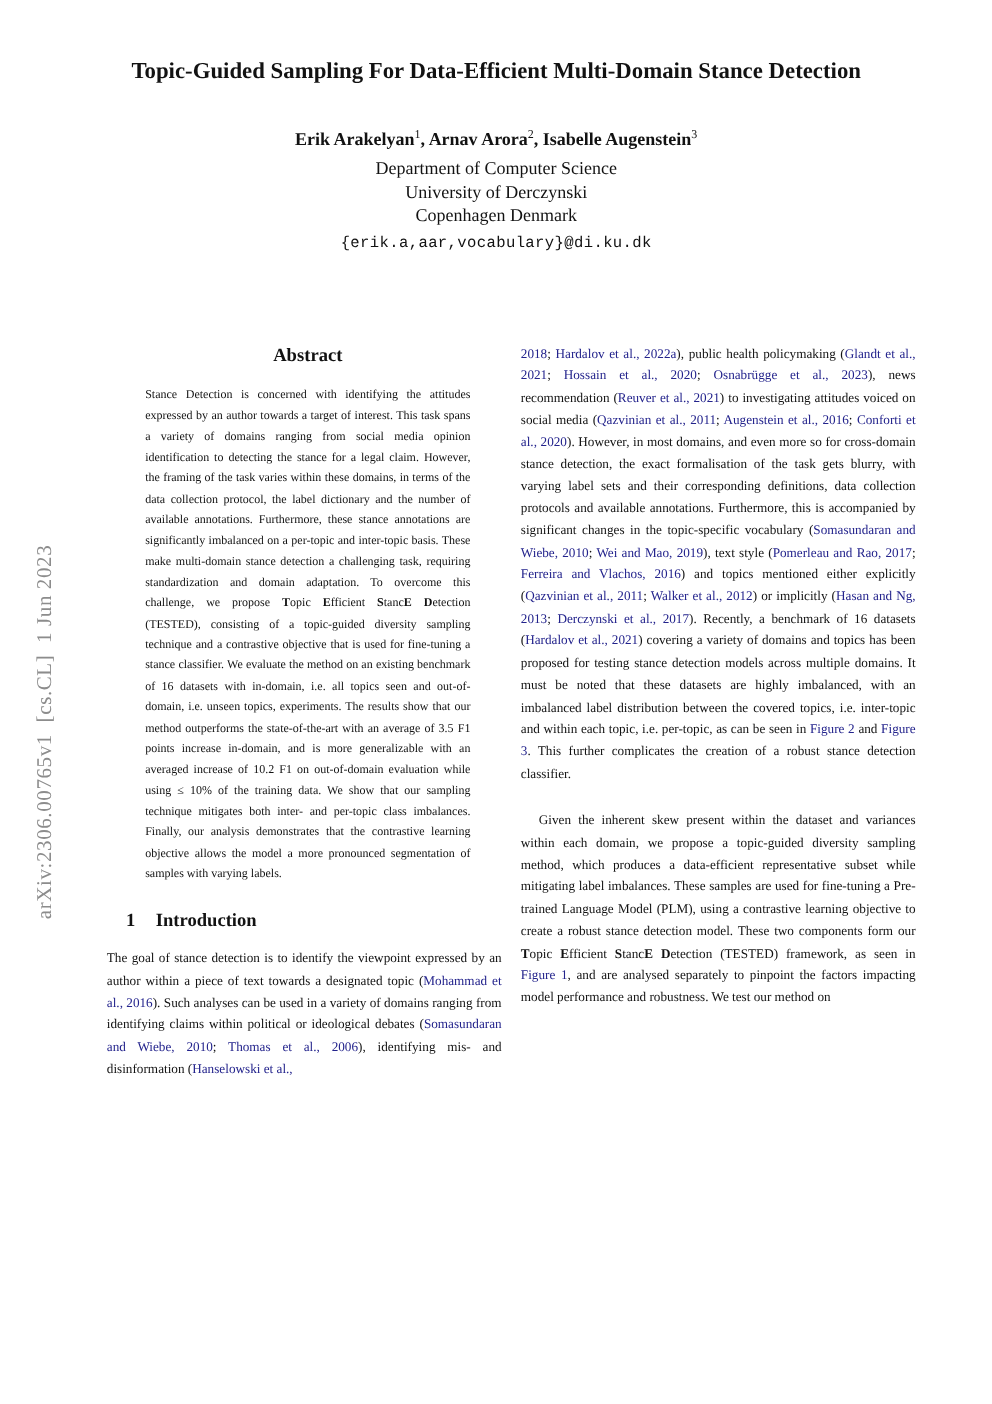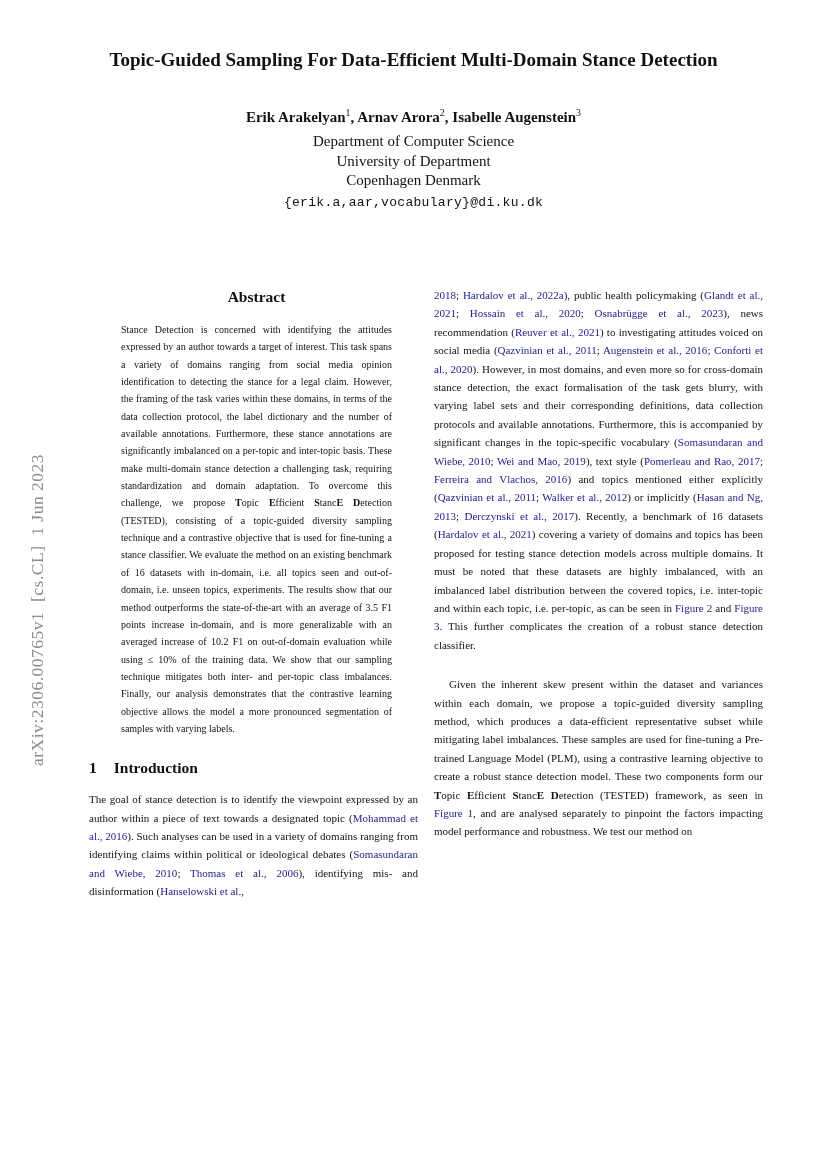--- a/index.html
+++ b/index.html
@@ -62,21 +62,21 @@
     margin:2px 0 15px;
   }
   .abstract p{
     font-size:10px;
     line-height:17.35px;
     text-align:justify;
   }
   h3.section{
     font-size:15.5px;
     font-weight:bold;
-    margin:22px 0 13px;
+    margin:22px 16px 13px;
   }
   h3.section .num{margin-right:17px;}
   p.body{
     font-size:11px;
     line-height:18.4px;
     text-align:justify;
   }
   p.indent{text-indent:15px;margin-top:21px;}
   .cite{color:var(--cite);}
   .b{font-weight:bold;}
@@ -85,21 +85,21 @@
 <body>
 
 <div class="page">
 
   <div class="watermark">arXiv:2306.00765v1  [cs.CL]  1 Jun 2023</div>
 
   <header>
     <h1 class="title">Topic-Guided Sampling For Data-Efficient Multi-Domain Stance Detection</h1>
     <div class="authors"><span>Erik Arakelyan</span><sup>1</sup>, <span>Arnav Arora</span><sup>2</sup>, <span>Isabelle Augenstein</span><sup>3</sup></div>
     <div class="affil">Department of Computer Science</div>
-    <div class="affil">University of Department</div>
+    <div class="affil">University of Derczynski</div>
     <div class="affil">Copenhagen Denmark</div>
     <div class="email">{erik.a,aar,vocabulary}@di.ku.dk</div>
   </header>
 
   <main class="columns">
 
     <section class="col">
       <div class="abstract">
         <h2>Abstract</h2>
         <p><span>Stance Detection is concerned with identifying the attitudes expressed by an author towards a target of interest. This task spans a variety of domains ranging from social media opinion identification to detecting the stance for a legal claim. However, the framing of the task varies within these domains, in terms of the data collection protocol, the label dictionary and the number of available annotations. Furthermore, these stance annotations are significantly imbalanced on a per-topic and inter-topic basis. These make multi-domain stance detection a challenging task, requiring standardization and domain adaptation. To overcome this challenge, we propose </span><span class="b">T</span><span>opic </span><span class="b">E</span><span>fficient </span><span class="b">S</span><span>tanc</span><span class="b">E</span><span> </span><span class="b">D</span><span>etection (TESTED), consisting of a topic-guided diversity sampling technique and a contrastive objective that is used for fine-tuning a stance classifier. We evaluate the method on an existing benchmark of 16 datasets with in-domain, i.e. all topics seen and out-of-domain, i.e. unseen topics, experiments. The results show that our method outperforms the state-of-the-art with an average of 3.5 F1 points increase in-domain, and is more generalizable with an averaged increase of 10.2 F1 on out-of-domain evaluation while using ≤ 10% of the training data. We show that our sampling technique mitigates both inter- and per-topic class imbalances. Finally, our analysis demonstrates that the contrastive learning objective allows the model a more pronounced segmentation of samples with varying labels.</span></p>

